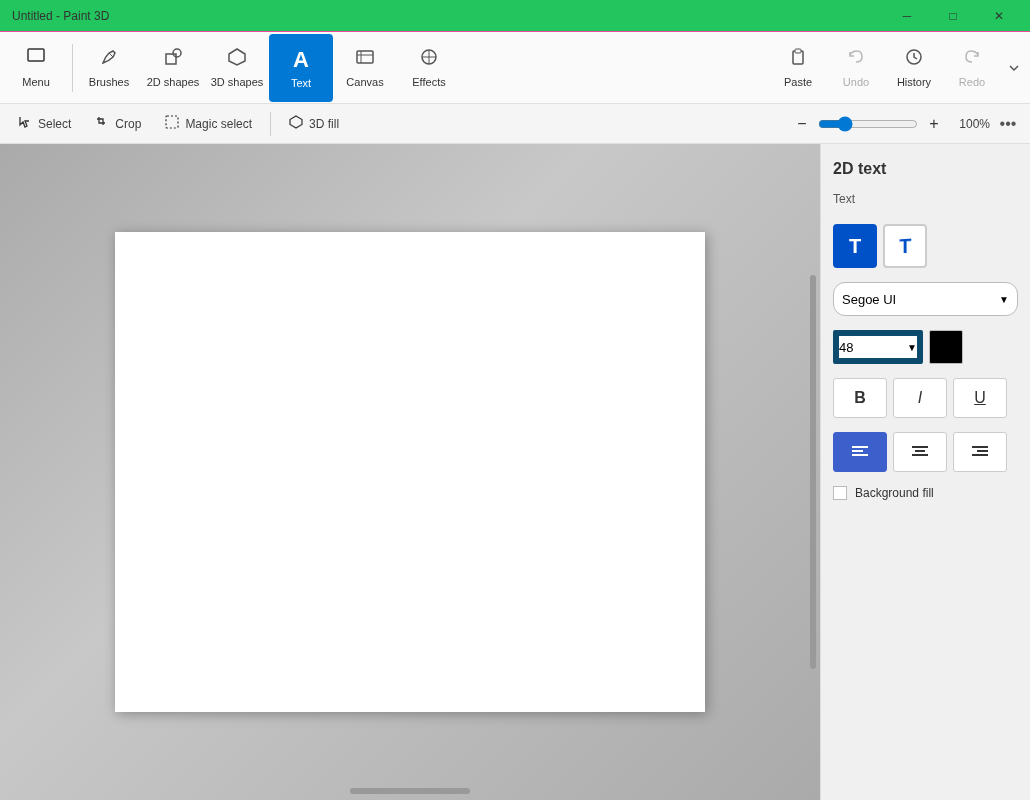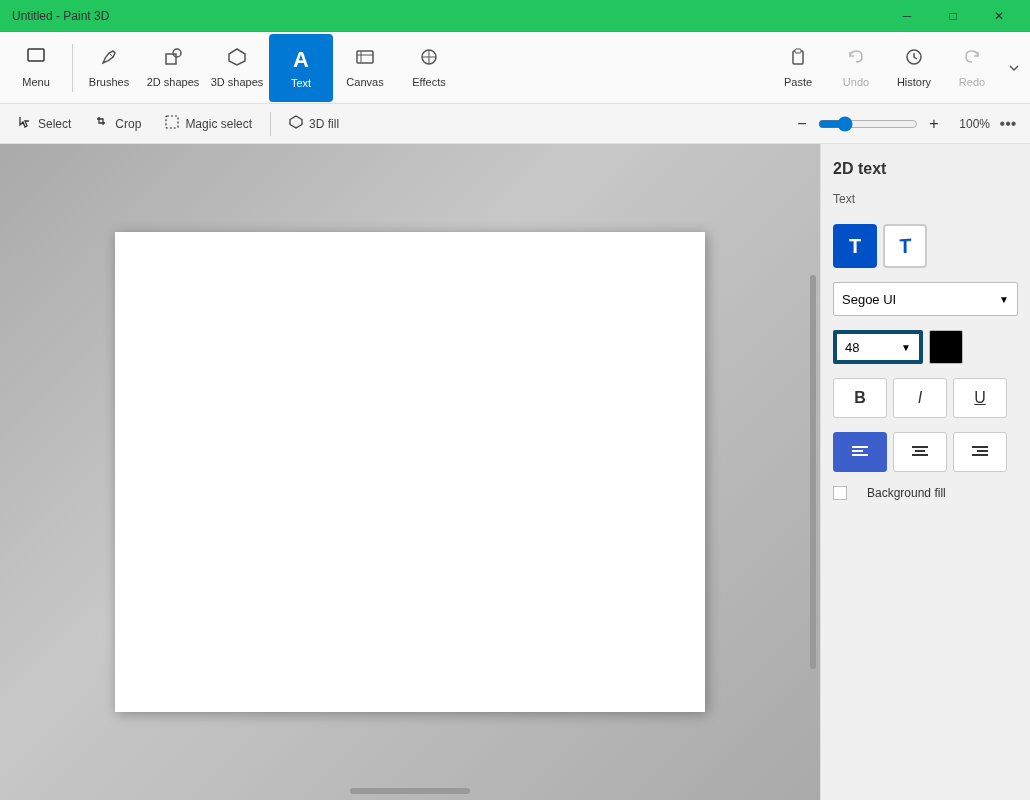--- a/index.html
+++ b/index.html
@@ -142,32 +142,32 @@
     }
     .text-type-btn.active-2d {
       background: #0050c8; color: white; border-color: #0050c8;
     }
     .text-type-btn.inactive-3d {
       color: #0050c8; border-color: #ccc;
     }
 
     
     .font-dropdown {
-      width: 100%; height: 34px; border: 1px solid #bbb; border-radius: 2px;
+      width: 100%; height: 34px; border: 1px solid #bbb; border-radius: 12px;
       background: white; padding: 0 8px; font-size: 13px; cursor: pointer;
       display: flex; align-items: center; justify-content: space-between;
     }
 
     
     .font-size-row {
       display: flex; gap: 6px; align-items: center;
     }
     .font-size-select {
-      width: 90px; height: 34px; border: 4px solid #0c4a6e; border-radius: 2px;
-      background: white; padding: 0 8px; font-size: 13px; cursor: pointer;
+      width: 90px; height: 34px; border: 6px solid #0c4a6e; border-radius: 2px;
+      background: white; padding: 0 0; font-size: 13px; cursor: pointer;
       display: flex; align-items: center; justify-content: space-between;
     }
     .color-box {
       width: 34px; height: 34px; background: #000; border: 1px solid #bbb; border-radius: 2px; cursor: pointer;
     }
 
     
     .format-row {
       display: flex; gap: 6px;
     }
@@ -186,21 +186,21 @@
     }
     .align-btn {
       width: 54px; height: 40px; background: white; border: 1px solid #ccc;
       border-radius: 3px; cursor: pointer; display: flex; align-items: center; justify-content: center;
       font-size: 14px; color: #333;
     }
     .align-btn.active-align { background: #3c5fcc; color: white; border-color: #3c5fcc; }
 
     
     .bg-fill-row {
-      display: flex; align-items: center; gap: 20px; font-size: 12px; color: #333;
+      display: flex; align-items: center; gap: 8px; font-size: 12px; color: #333;
     }
     .bg-fill-checkbox {
       width: 14px; height: 14px; border: 1px solid #bbb; background: white;
       display: inline-block; cursor: pointer;
     }
   </style>
 </head>
 <body>
 
 <div id="titlebar">

